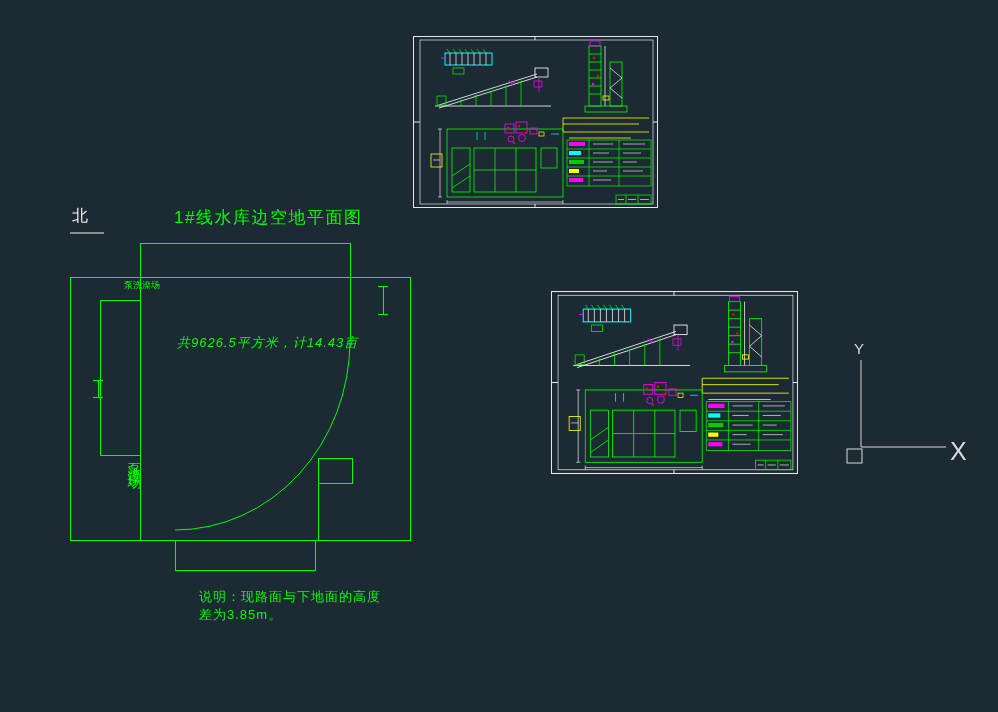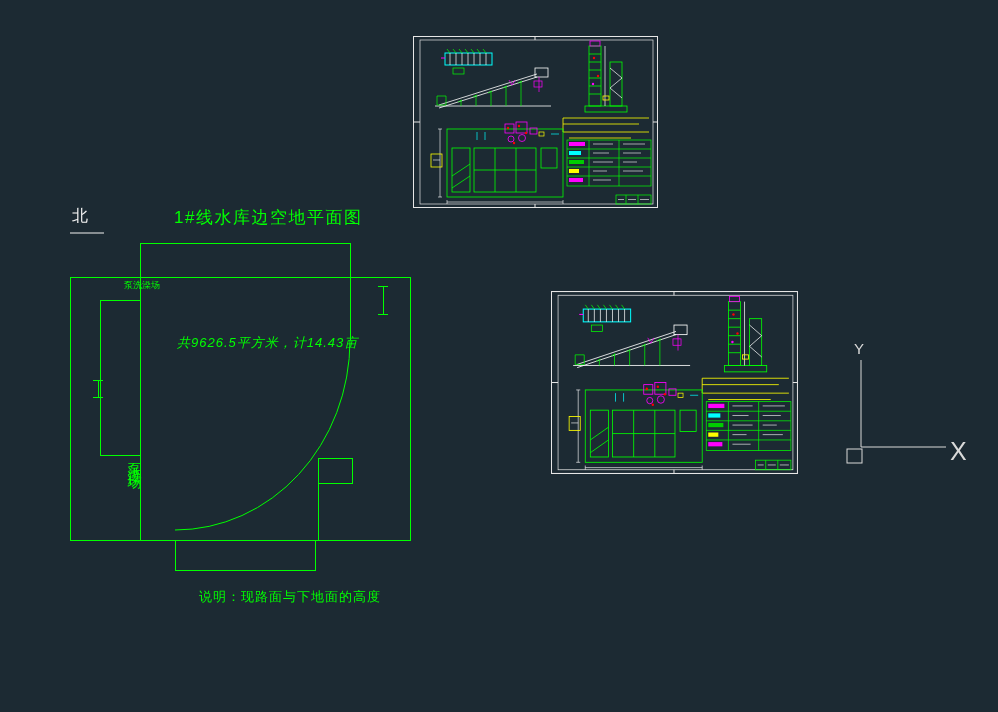--- a/index.html
+++ b/index.html
@@ -218,20 +218,21 @@
     <use href="#plantsheet" transform="scale(1.008,1.064)"></use>
   </svg>
 
   <div class="abs north-label">北</div>
   <div class="abs cadtext plan-title">1#线水库边空地平面图</div>
   <div class="abs cadtext area-text">共9626.5平方米，计14.43亩</div>
   <div class="abs cadtext pool-label">泵洗澡场</div>
   <div class="abs cadtext bath-label">泵洗澡场</div>
   <div class="abs cadtext note-text">
     <div>说明：现路面与下地面的高度</div>
+    <div>差为3.85m。</div>
   </div>
 
   <svg class="abs" style="left:840px;top:332px" width="155" height="145">
     <g stroke="#d9d9d9" fill="none" stroke-width="1">
       <line x1="21" y1="28" x2="21" y2="115"></line>
       <line x1="21" y1="115" x2="106" y2="115"></line>
       <rect x="7" y="117" width="15" height="14"></rect>
     </g>
     <text x="14" y="22" fill="#d9d9d9" font-size="15">Y</text>
     <text x="110" y="128" fill="#d9d9d9" font-size="25">X</text>

